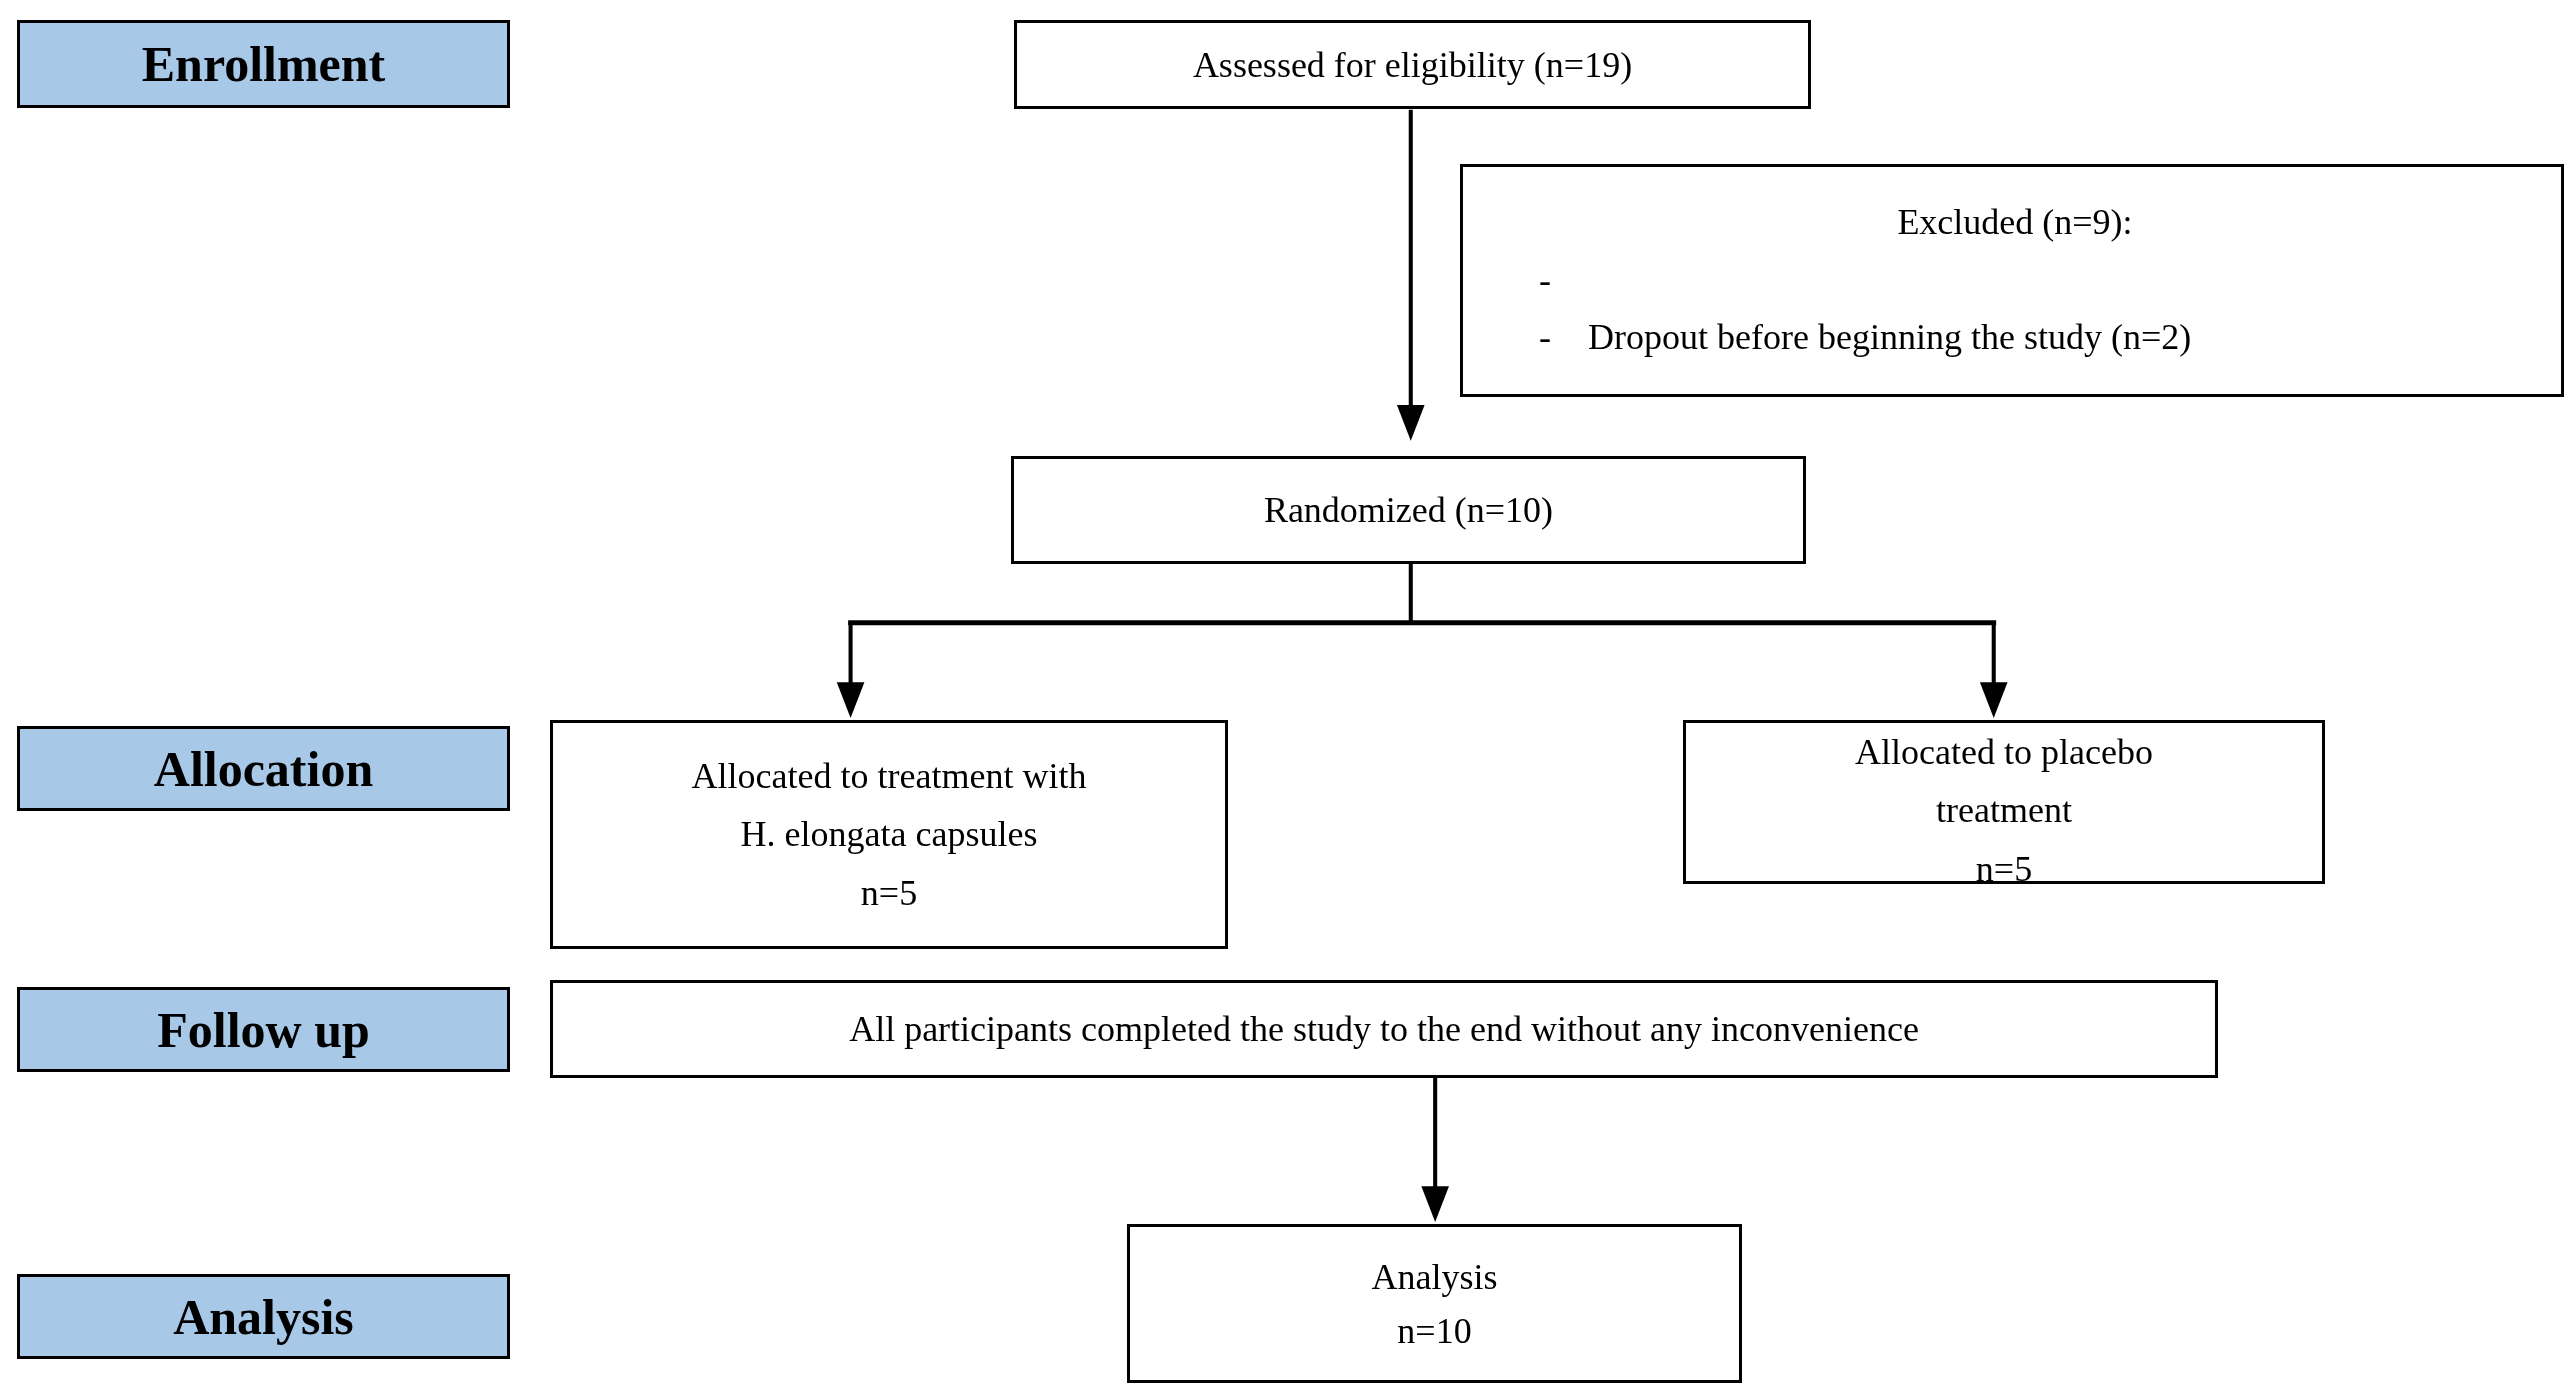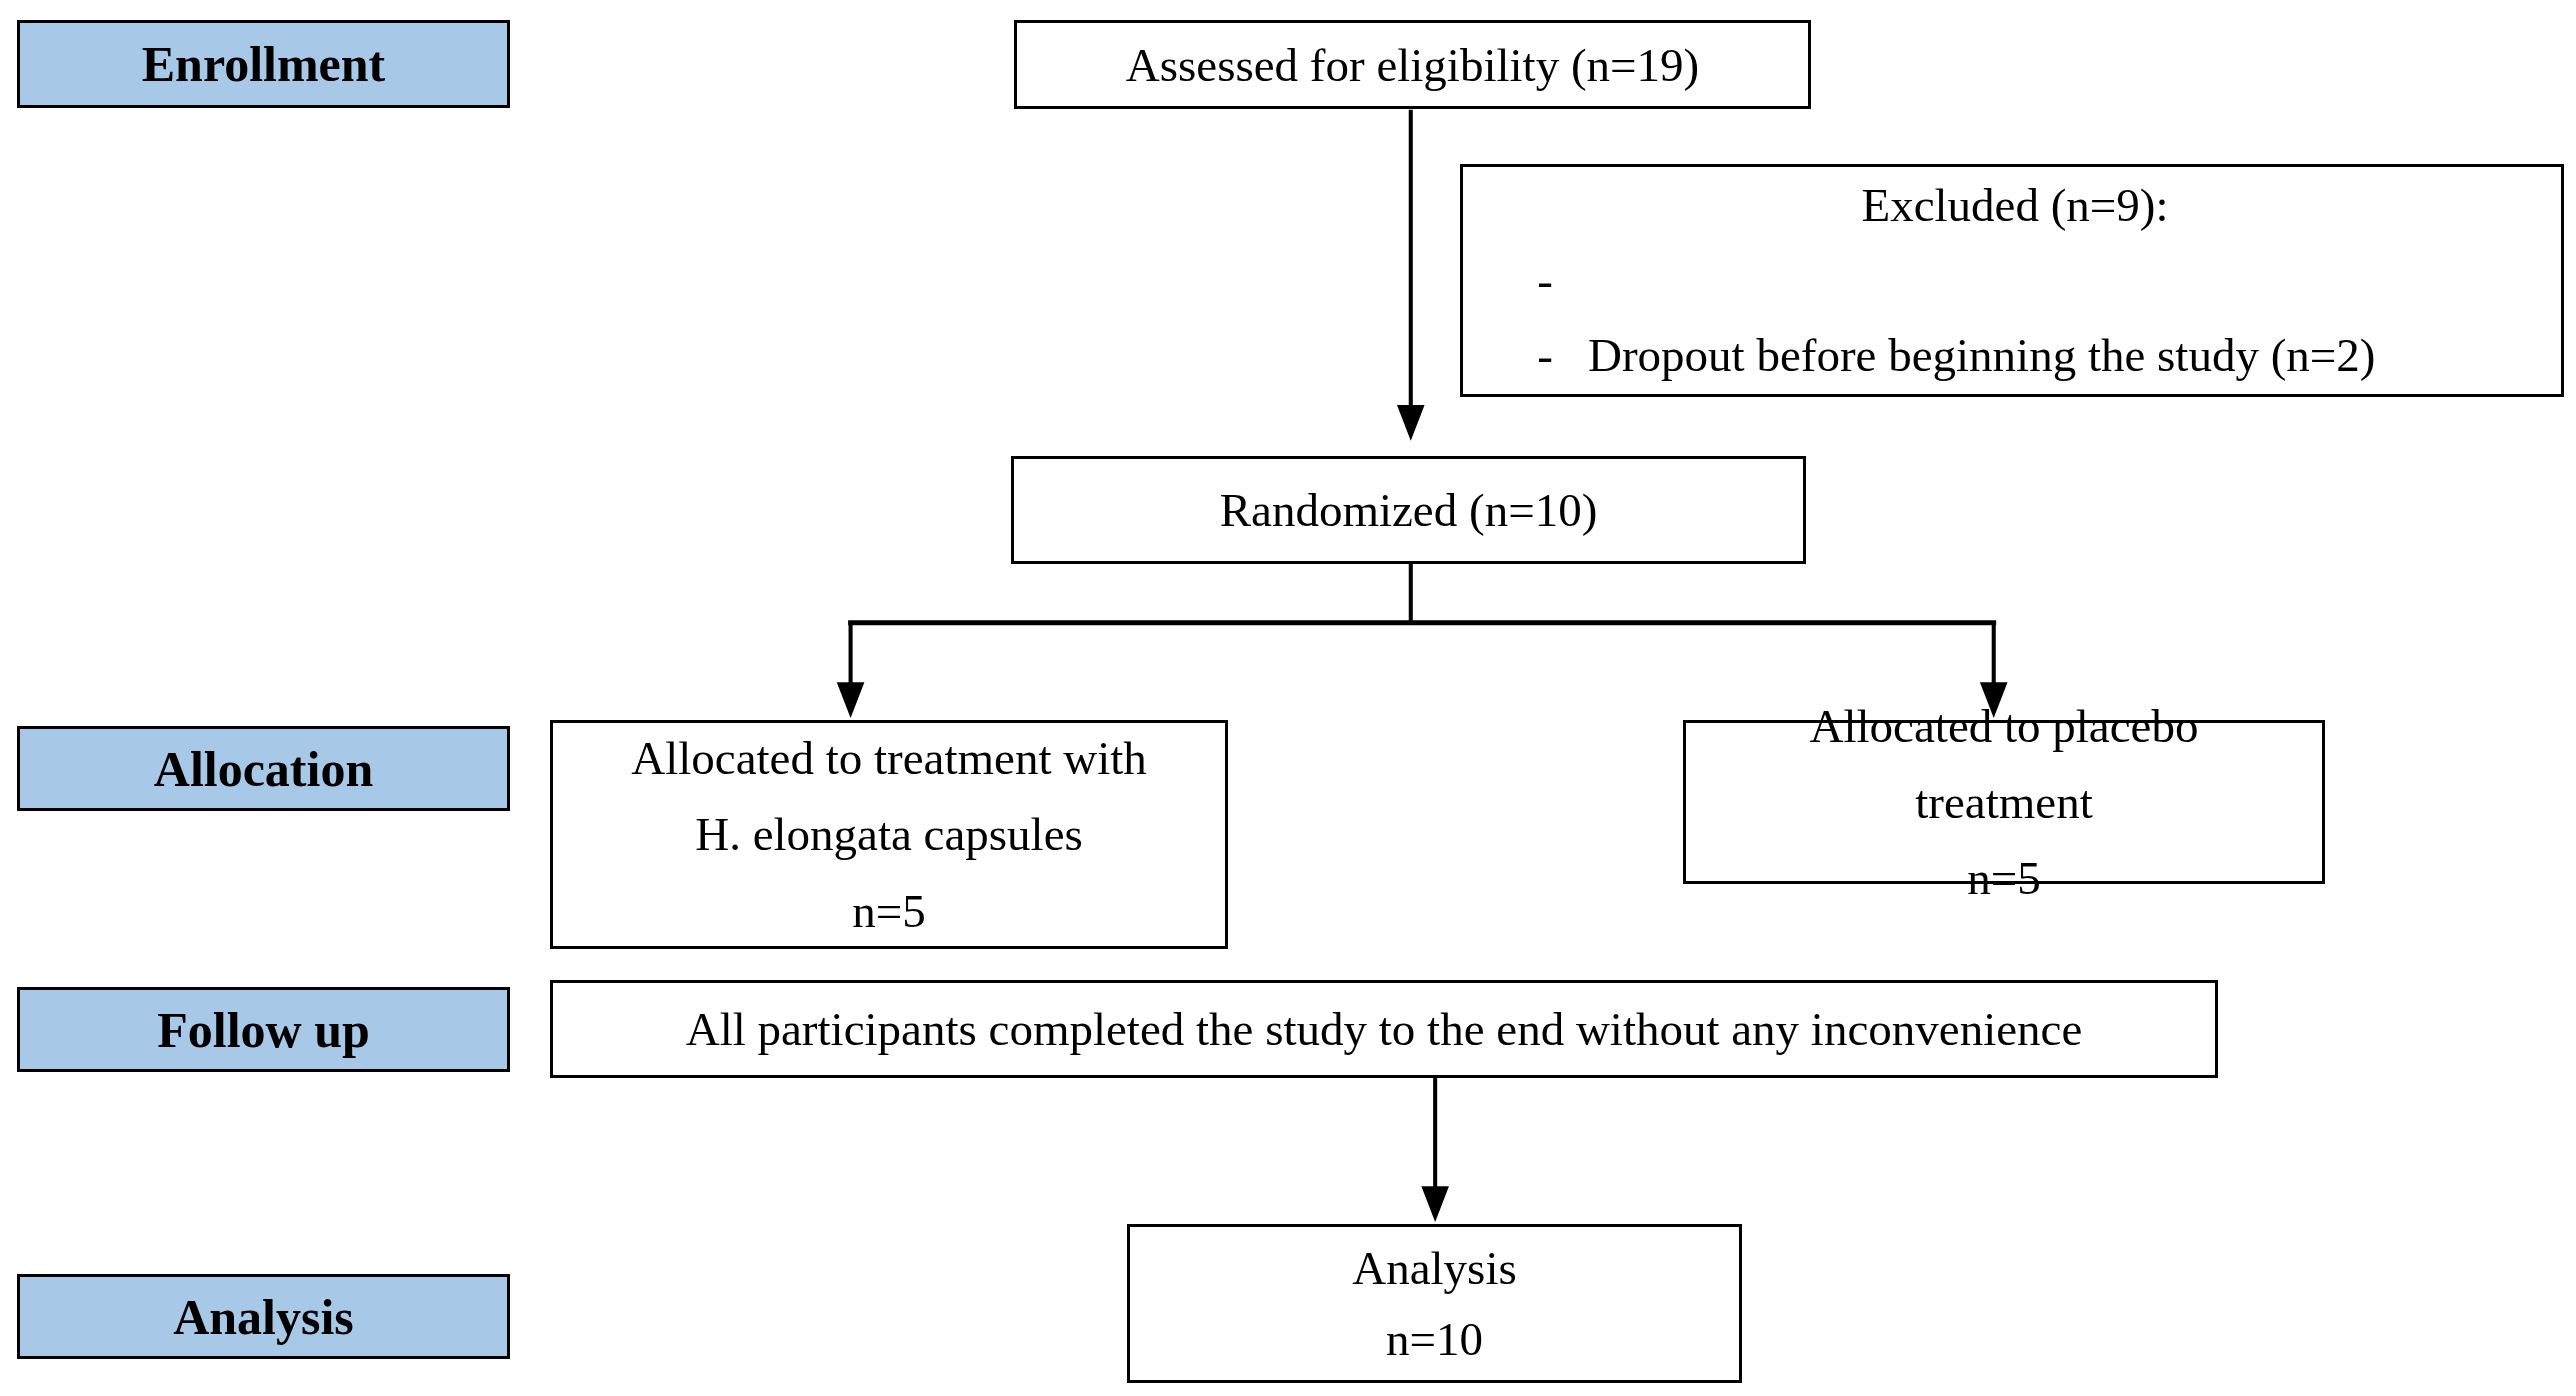--- a/index.html
+++ b/index.html
@@ -29,28 +29,28 @@
   .stage.enrollment{top:20.3px;height:88px;}
   .stage.allocation{top:726px;height:85px;}
   .stage.followup{top:987px;height:85px;}
   .stage.analysis{top:1274px;height:85px;}
 
   .box{
     position:absolute;
     background:#fff;
     border:3.3px solid var(--line);
     box-sizing:border-box;
-    font-size:47px;line-height:1.5;
+    font-size:36px;line-height:1.5;
     display:flex;flex-direction:column;align-items:center;justify-content:center;
     text-align:center;
   }
   .box.assessed{left:1014px;top:20.3px;width:797px;height:89px;}
   .box.randomized{left:1011px;top:456px;width:795px;height:108px;}
   .box.alloc-left{left:550px;top:720px;width:678px;height:229px;line-height:1.62;}
-  .box.alloc-right{left:1683px;top:720px;width:642px;height:164px;line-height:1.62;}
+  .box.alloc-right{left:1683px;top:720px;width:642px;height:164px;line-height:1.62;justify-content:space-between;}
   .box.followup-box{left:550px;top:980px;width:1668px;height:98px;}
   .box.analysis-box{left:1127px;top:1224px;width:615px;height:159px;line-height:1.5;}
 
   .box.excluded{
     left:1460px;top:164px;width:1104px;height:233px;
     align-items:stretch;justify-content:center;text-align:center;
     padding:4.9px 33px 4.9px 39px;line-height:1.6;
   }
   .exc-item{display:flex;}
   .dash{display:inline-block;flex:0 0 auto;width:86px;}

